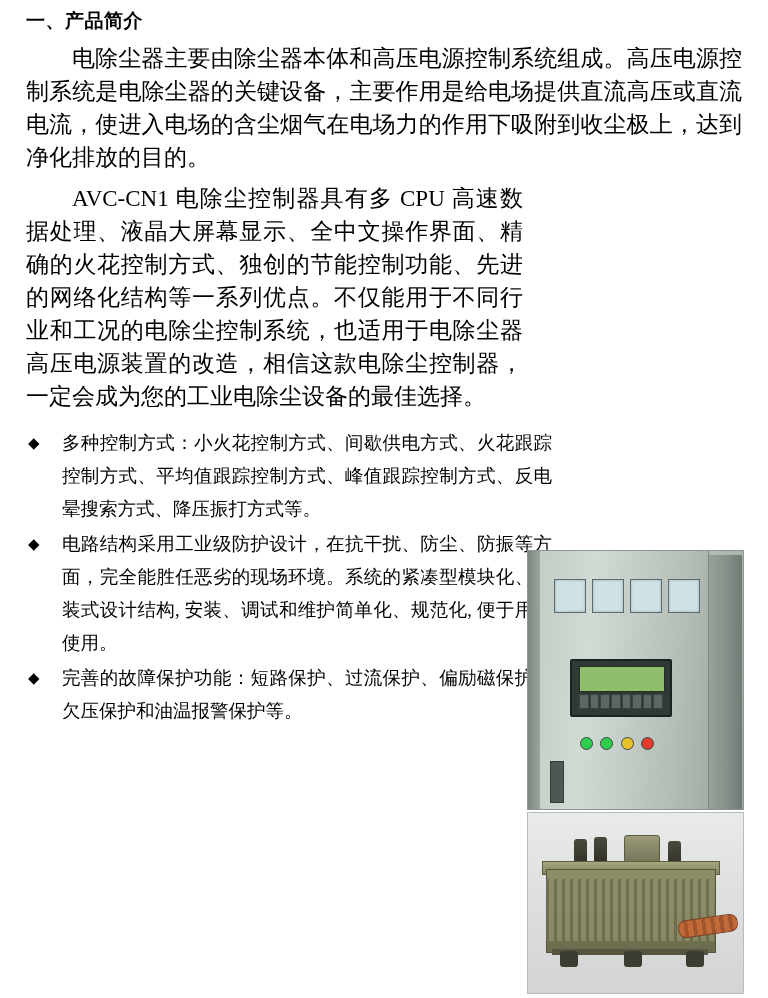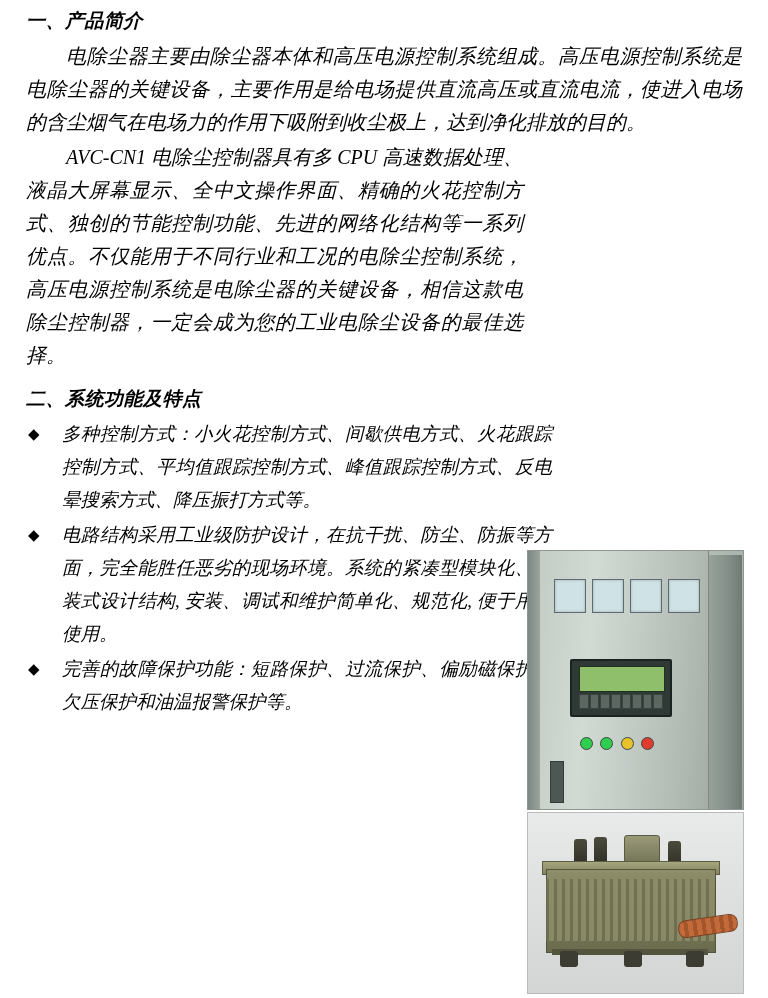--- a/index.html
+++ b/index.html
@@ -10,41 +10,40 @@
   body {
     font-family: "Liberation Serif", "DejaVu Serif", serif;
     color: #000000;
   }
   #page {
     position: relative;
     width: 768px;
     height: 998px;
     overflow: hidden;
     background: #ffffff;
-    font-style: italic;
   }
   .content {
     position: absolute;
     left: 26px;
     top: 8px;
     width: 716px;
   }
   h2.section-heading {
     font-family: "Liberation Sans", "DejaVu Sans", sans-serif;
     font-weight: bold;
     font-size: 19px;
     margin: 0 0 6px 0;
     letter-spacing: 0.5px;
   }
   .para {
-    font-size: 20px;
+    font-size: 23px;
     line-height: 33px;
     text-align: justify;
     text-indent: 2em;
-    margin: 0 0 2px 0;
+    margin: 8px 0 2px 0;
   }
   .para.narrow {
     width: 497px;
   }
   .bullet-list {
     list-style: none;
     margin: 0;
     padding: 0;
   }
   .bullet-item {
@@ -251,24 +250,23 @@
 </style>
 </head>
 <body>
 
 <div id="page">
 
   <div class="content">
 
     <h2 class="section-heading">一、产品简介</h2>
     <p class="para">电除尘器主要由除尘器本体和高压电源控制系统组成。高压电源控制系统是电除尘器的关键设备，主要作用是给电场提供直流高压或直流电流，使进入电场的含尘烟气在电场力的作用下吸附到收尘极上，达到净化排放的目的。</p>
-    <p class="para narrow">AVC-CN1 电除尘控制器具有多 CPU 高速数据处理、液晶大屏幕显示、全中文操作界面、精确的火花控制方式、独创的节能控制功能、先进的网络化结构等一系列优点。不仅能用于不同行业和工况的电除尘控制系统，高压电源控制系统是电除尘器的关键设备，相信这款电除尘控制器，一定会成为您的工业电除尘设备的最佳选择。</p>
+    <p class="para narrow">AVC-CN1 电除尘控制器具有多 CPU 高速数据处理、液晶大屏幕显示、全中文操作界面、精确的火花控制方式、独创的节能控制功能、先进的网络化结构等一系列优点。不仅能用于不同行业和工况的电除尘控制系统，也适用于电除尘器高压电源装置的改造，相信这款电除尘控制器，一定会成为您的工业电除尘设备的最佳选择。</p>
 
     <div class="section2-wrap">
-      <h2 class="section-heading">二、系统功能及特点</h2>
       <ul class="bullet-list">
         <li class="bullet-item">
           <span class="diamond">◆</span>
           <span>多种控制方式：小火花控制方式、间歇供电方式、火花跟踪控制方式、平均值跟踪控制方式、峰值跟踪控制方式、反电晕搜索方式、降压振打方式等。</span>
         </li>
         <li class="bullet-item">
           <span class="diamond">◆</span>
           <span>电路结构采用工业级防护设计，在抗干扰、防尘、防振等方面，完全能胜任恶劣的现场环境。系统的紧凑型模块化、快装式设计结构, 安装、调试和维护简单化、规范化, 便于用户使用。</span>
         </li>
         <li class="bullet-item">

